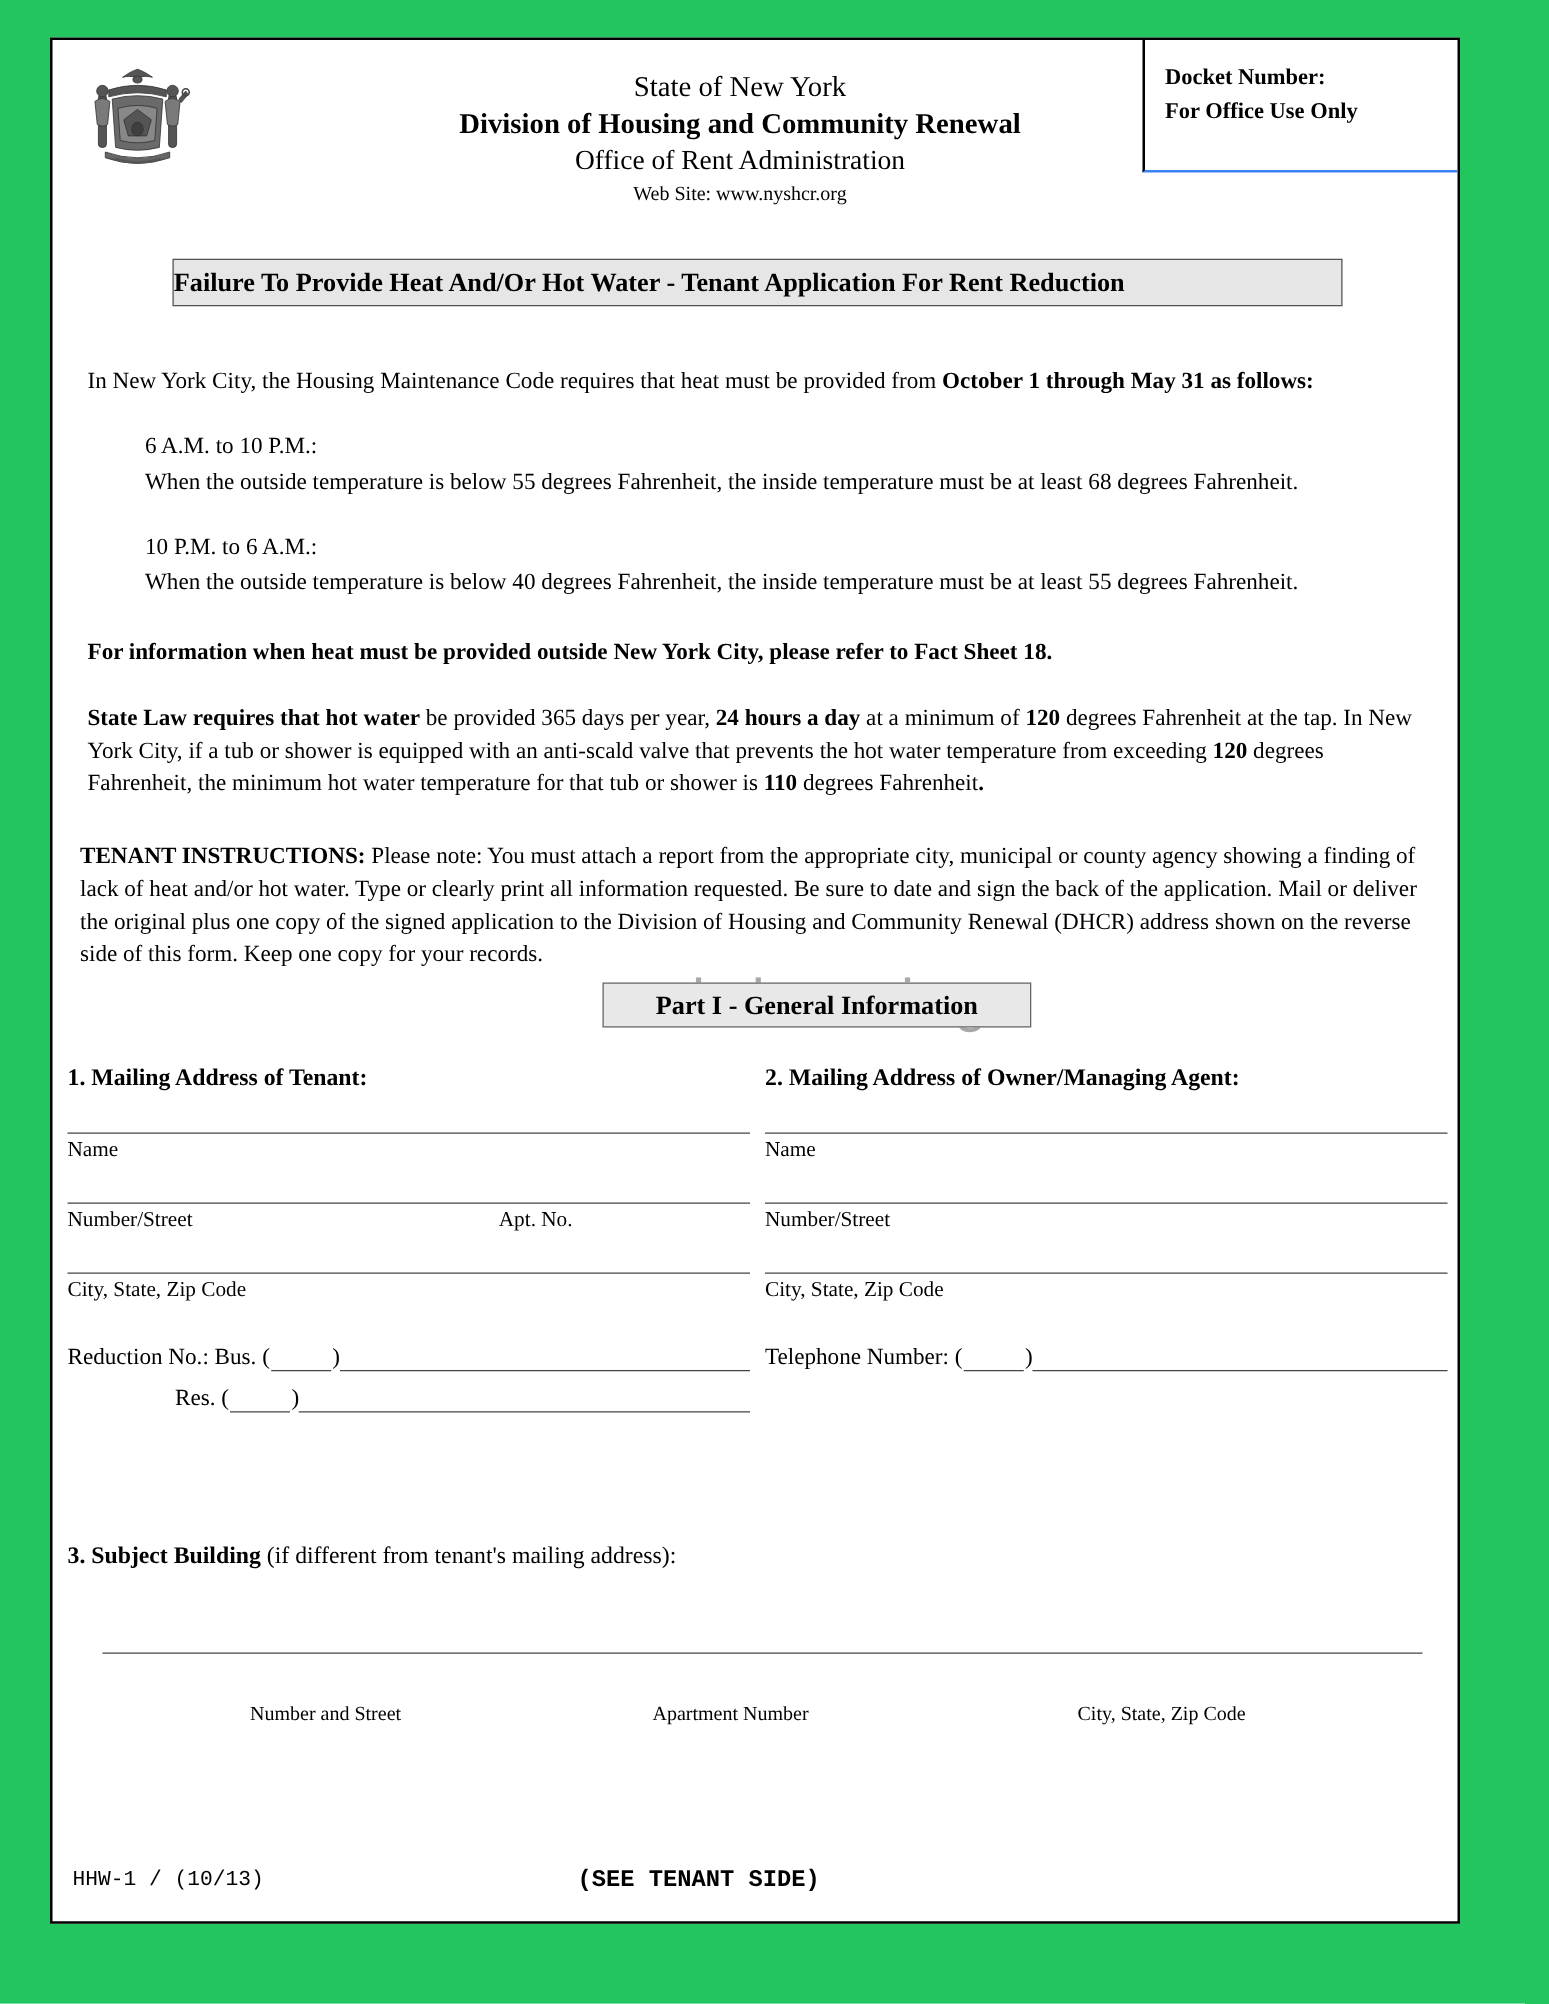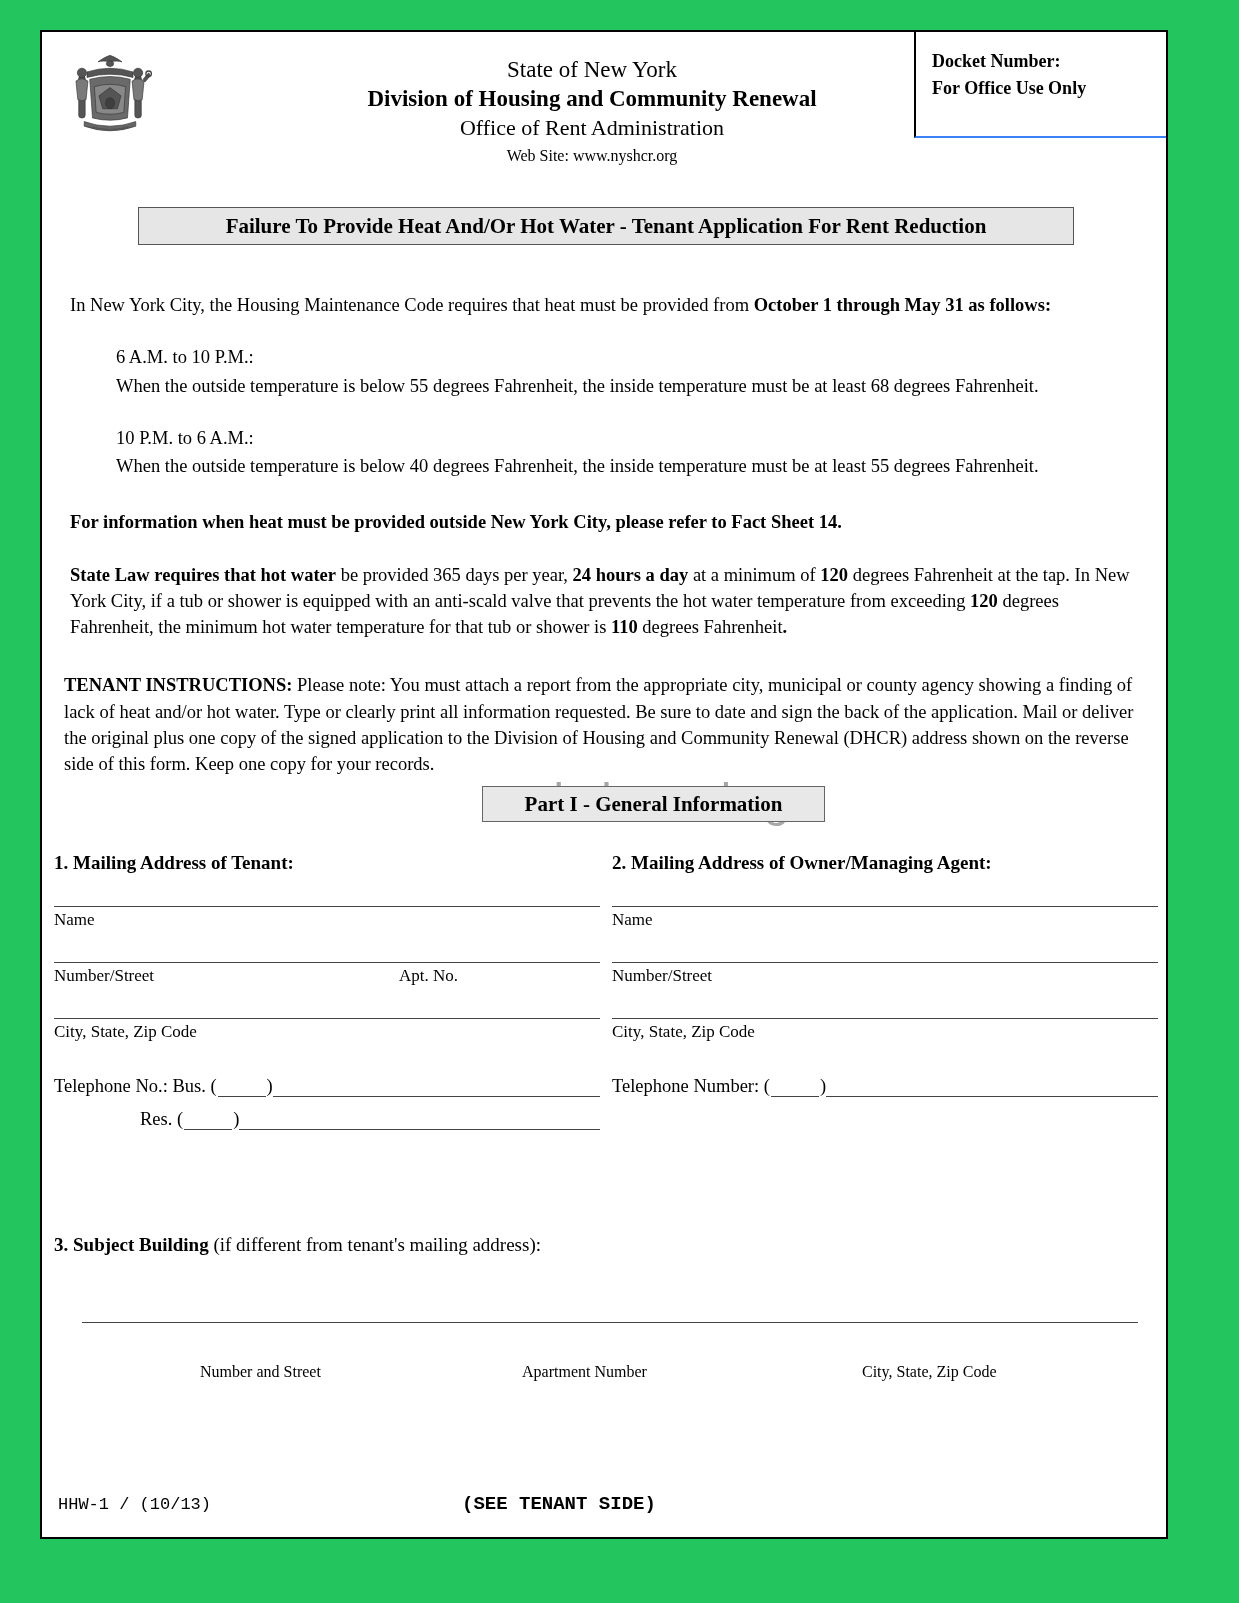--- a/index.html
+++ b/index.html
@@ -76,21 +76,21 @@
     position: absolute;
     left: 96px;
     top: 175px;
     width: 936px;
     height: 38px;
     background: #e6e6e6;
     border: 1px solid #555555;
     box-sizing: border-box;
     display: flex;
     align-items: center;
-    justify-content: center;
+    justify-content: flex-start;
     font-weight: bold;
     font-size: 21px;
   }
 
   
   .body-area {
     position: absolute;
     left: 0;
     top: 260px;
     right: 0;
@@ -334,21 +334,21 @@
       <div class="indent-block">
         <p class="sub-head">6 A.M. to 10 P.M.:</p>
         <p class="sub-body">When the outside temperature is below 55 degrees Fahrenheit, the inside temperature must be at least 68 degrees Fahrenheit.</p>
       </div>
 
       <div class="indent-block">
         <p class="sub-head">10 P.M. to 6 A.M.:</p>
         <p class="sub-body">When the outside temperature is below 40 degrees Fahrenheit, the inside temperature must be at least 55 degrees Fahrenheit.</p>
       </div>
 
-      <p class="p-factsheet">For information when heat must be provided outside New York City, please refer to Fact Sheet 14.</p>
+      <p class="p-factsheet">For information when heat must be provided outside New York City, please refer to Fact Sheet 18.</p>
 
       <p class="p-hotwater"><span class="bold">State Law requires that hot water</span><span> be provided 365 days per year, </span><span class="bold">24 hours a day</span><span> at a minimum of </span><span class="bold">120</span><span> degrees Fahrenheit at the tap. In New York City, if a tub or shower is equipped with an anti-scald valve that prevents the hot water temperature from exceeding </span><span class="bold">120</span><span> degrees Fahrenheit, the minimum hot water temperature for that tub or shower is </span><span class="bold">110</span><span> degrees Fahrenheit</span><span class="bold">.</span></p>
 
       <p class="p-instructions"><span class="bold">TENANT INSTRUCTIONS:</span><span>  Please note: You must attach a report from the appropriate city, municipal or county agency showing a finding of lack of heat and/or hot water. Type or clearly print all information requested. Be sure to date and sign the back of the application. Mail or deliver the original plus one copy of the signed application to the Division of Housing and Community Renewal (DHCR) address shown on the reverse side of this form.  Keep one copy for your records.</span></p>
     </div>
 
     <div class="part-wrap">
       <div class="watermark">web-learning</div>
       <div class="part-banner">
         <span>Part I - General Information</span>
@@ -375,21 +375,21 @@
             <span>Apt. No.</span>
           </div>
         </div>
 
         <div class="ruled">
           <div class="rule-line"></div>
           <div class="rule-caption">City, State, Zip Code</div>
         </div>
 
         <div class="tel-row">
-          <span class="tel-label">Telephone No.:  Bus. (</span>
+          <span class="tel-label">Reduction No.:  Bus. (</span>
           <span class="tel-under"></span>
           <span class="tel-paren">)</span>
           <span class="tel-rest"></span>
         </div>
 
         <div class="tel-row second">
           <span class="spacer-res"></span>
           <span class="tel-label">Res. (</span>
           <span class="tel-under"></span>
           <span class="tel-paren">)</span>

